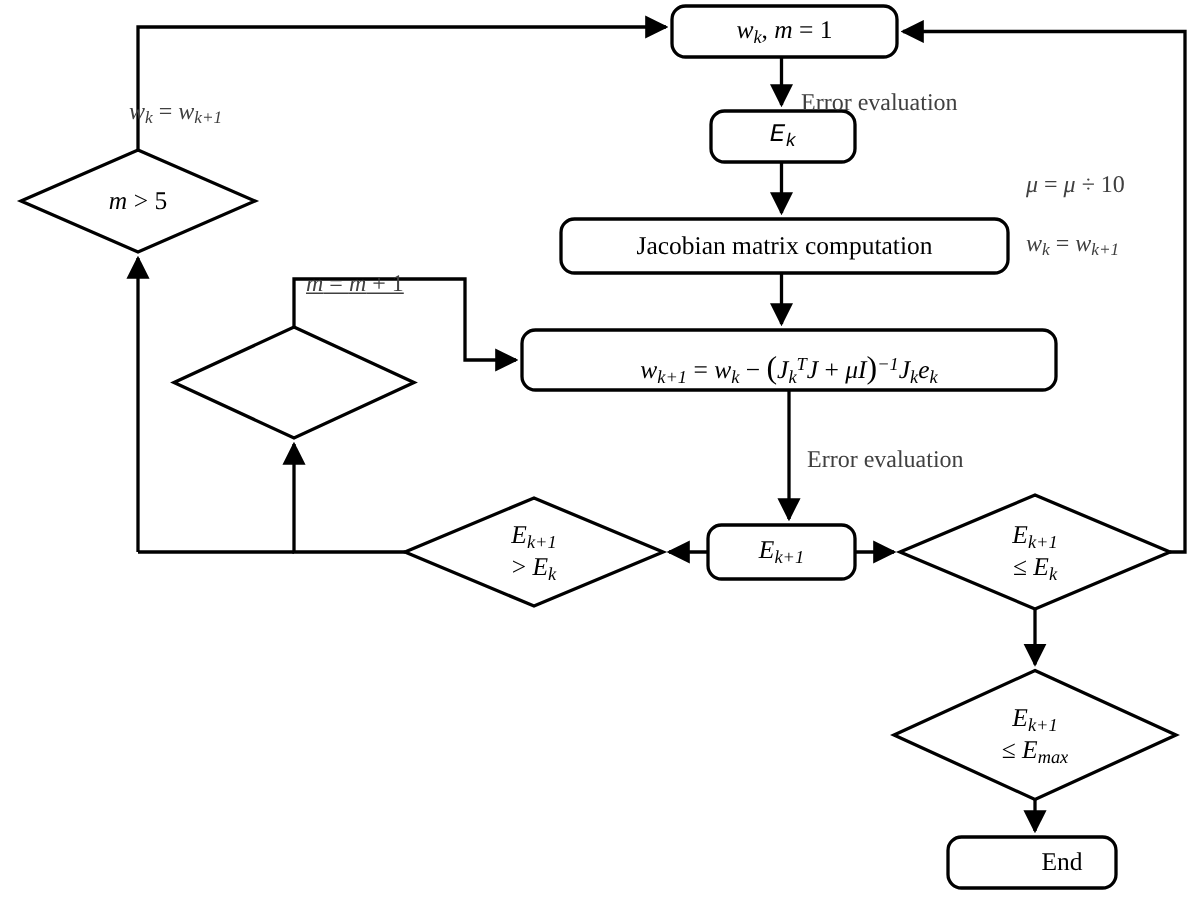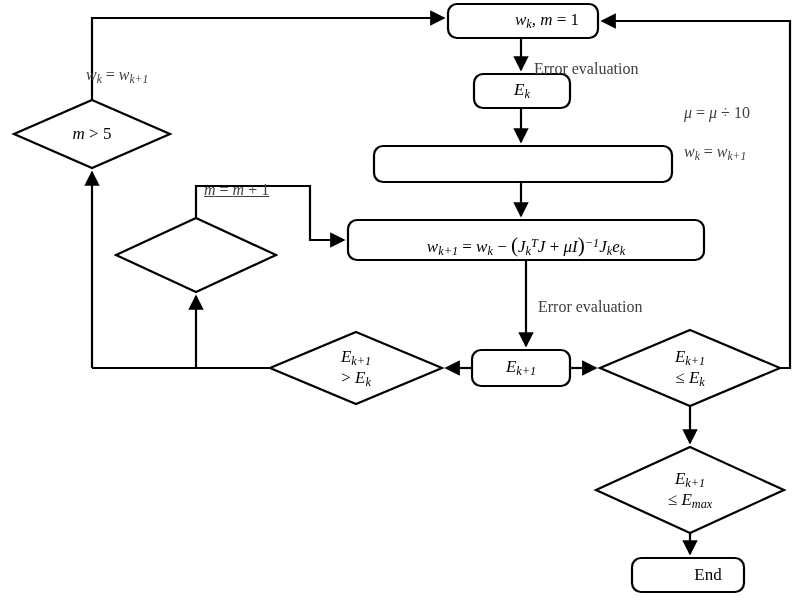--- a/index.html
+++ b/index.html
@@ -111,28 +111,31 @@
 
       <path d="M 92,100 L 92,18 L 444,18"></path>
     </g>
 
     <g stroke="#000000" stroke-width="2.2" fill="none">
 
       <path d="M 92,368 L 196,368"></path>
     </g>
   </svg>
 
-  <div class="node-label" style="left:448px; top:4px; width:150px; height:34px;margin-left:24px;">
+  <div class="node-label" style="left:448px; top:4px; width:150px; height:34px;">
     <span><span class="ital">w</span><span class="sub">k</span>, <span class="ital">m</span> = 1</span>
   </div>
 
-  <div class="node-label" style="left:474px; top:74px; width:96px; height:34px;">
+  <div class="node-label" style="left:474px; top:74px; width:96px; height:34px;font-family:Liberation Mono, monospace;">
     <span><span class="ital">E</span><span class="sub">k</span></span>
   </div>
 
+  <div class="node-label" style="left:374px; top:146px; width:298px; height:36px;">
+    <span>Jacobian matrix computation</span>
+  </div>
 
   <div class="node-label" style="left:348px; top:220px; width:356px; height:51px;">
     <span><span class="ital">w</span><span class="sub">k+1</span> = <span class="ital">w</span><span class="sub">k</span> − <span style="font-size:1.25em;">(</span><span class="ital">J</span><span class="sub">k</span><span class="sup">T</span><span class="ital">J</span> + <span class="ital">μI</span><span style="font-size:1.25em;">)</span><span class="sup">−1</span><span class="ital">J</span><span class="sub">k</span><span class="ital">e</span><span class="sub">k</span></span>
   </div>
 
   <div class="node-label" style="left:472px; top:350px; width:98px; height:36px;">
     <span><span class="ital">E</span><span class="sub">k+1</span></span>
   </div>
 
   <div class="node-label" style="left:32px; top:117px; width:120px; height:34px;">
@@ -164,21 +167,21 @@
   </div>
 
   <div class="edge-label" style="left:538px; top:278px;">
     <span>Error evaluation</span>
   </div>
 
   <div class="edge-label" style="left:86px; top:46px;">
     <span><span class="ital">w</span><span class="sub">k</span> = <span class="ital">w</span><span class="sub">k+1</span></span>
   </div>
 
-  <div class="edge-label" style="left:684px; top:84px;">
+  <div class="edge-label" style="left:684px; top:95px;">
     <div><span class="ital">μ</span> = <span class="ital">μ</span> ÷ 10</div>
     <div><span class="ital">w</span><span class="sub">k</span> = <span class="ital">w</span><span class="sub">k+1</span></div>
   </div>
 
   <div class="edge-label" style="left:204px; top:161px;text-decoration:underline;">
     <span><span class="ital">m</span> = <span class="ital">m</span> + 1</span>
   </div>
 
 
 </div>

